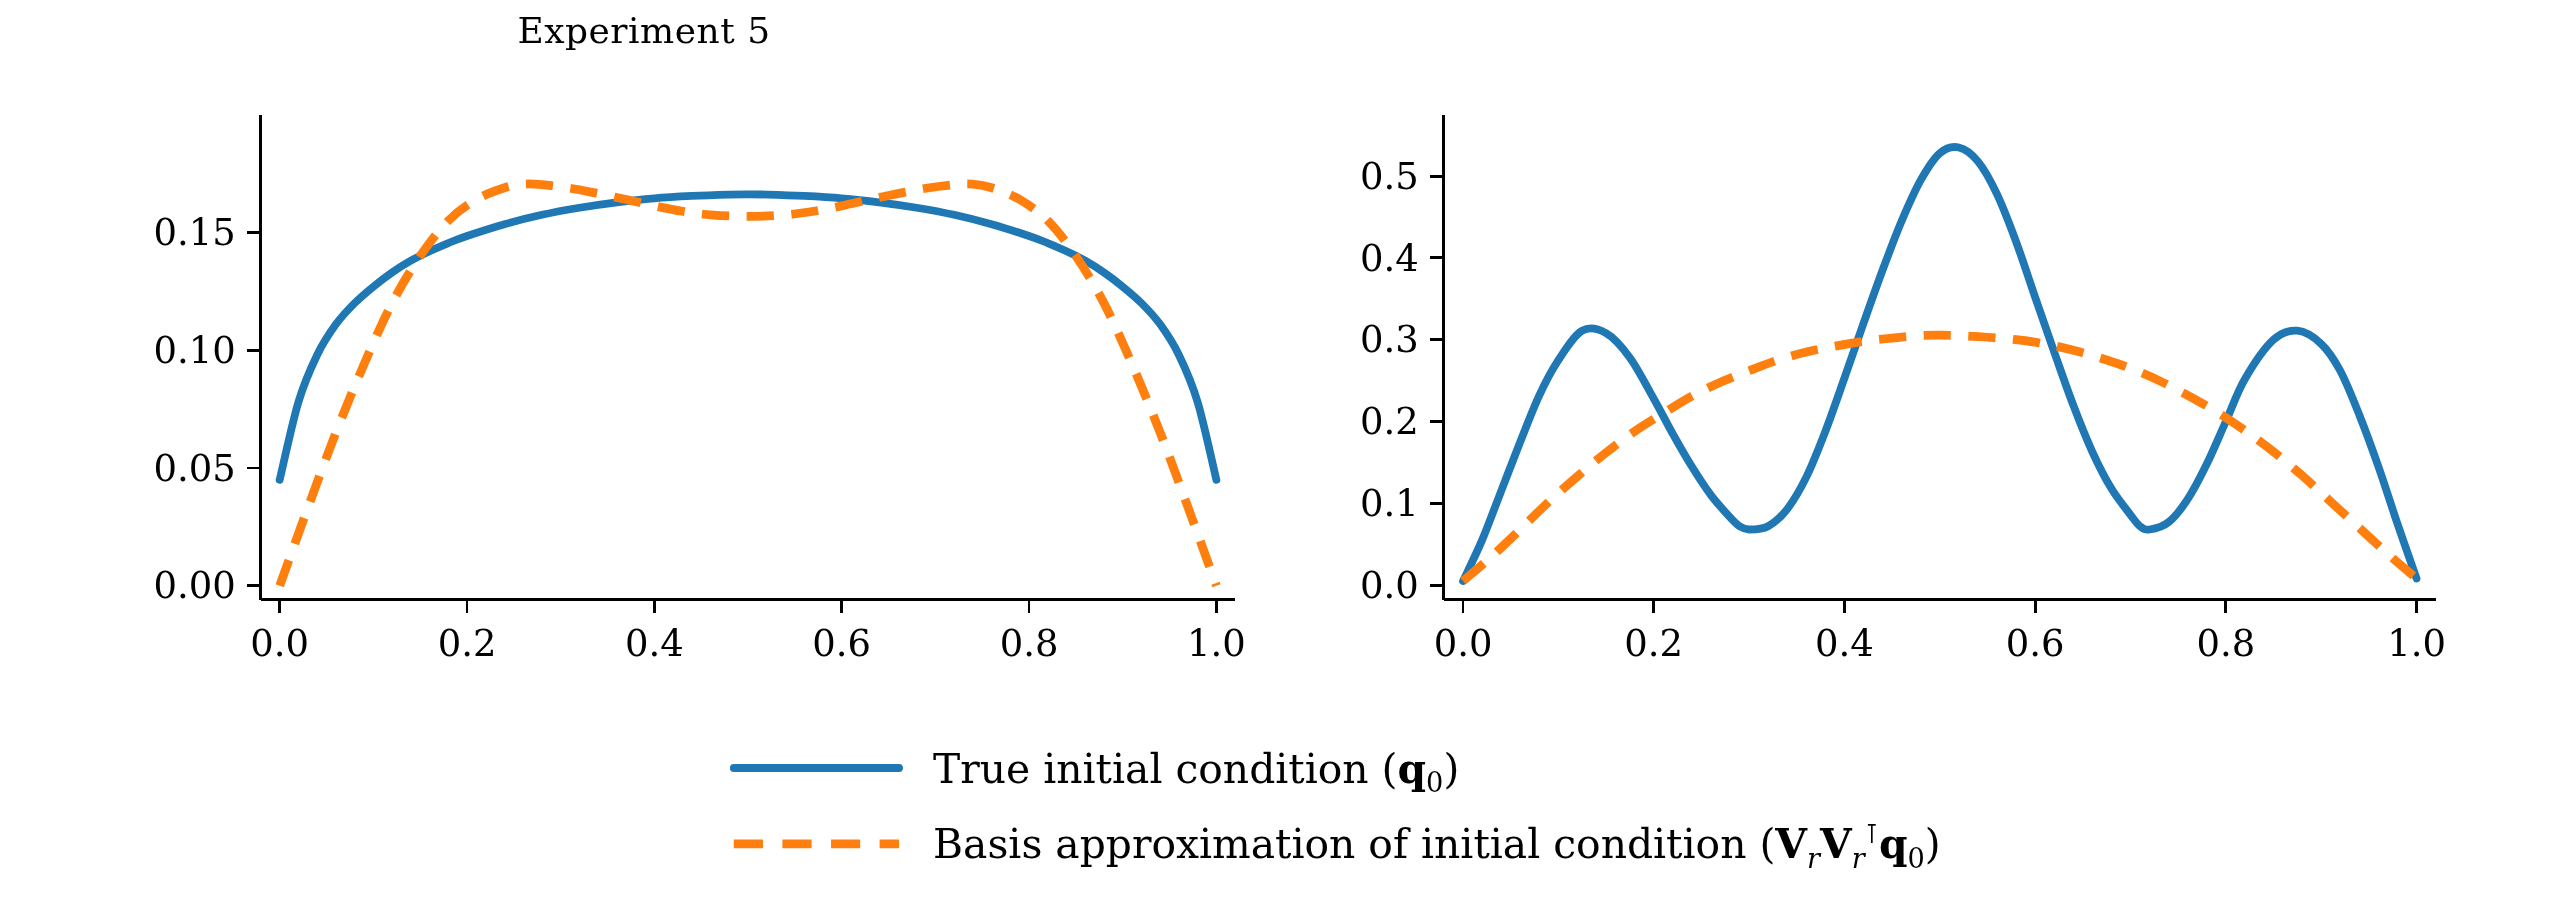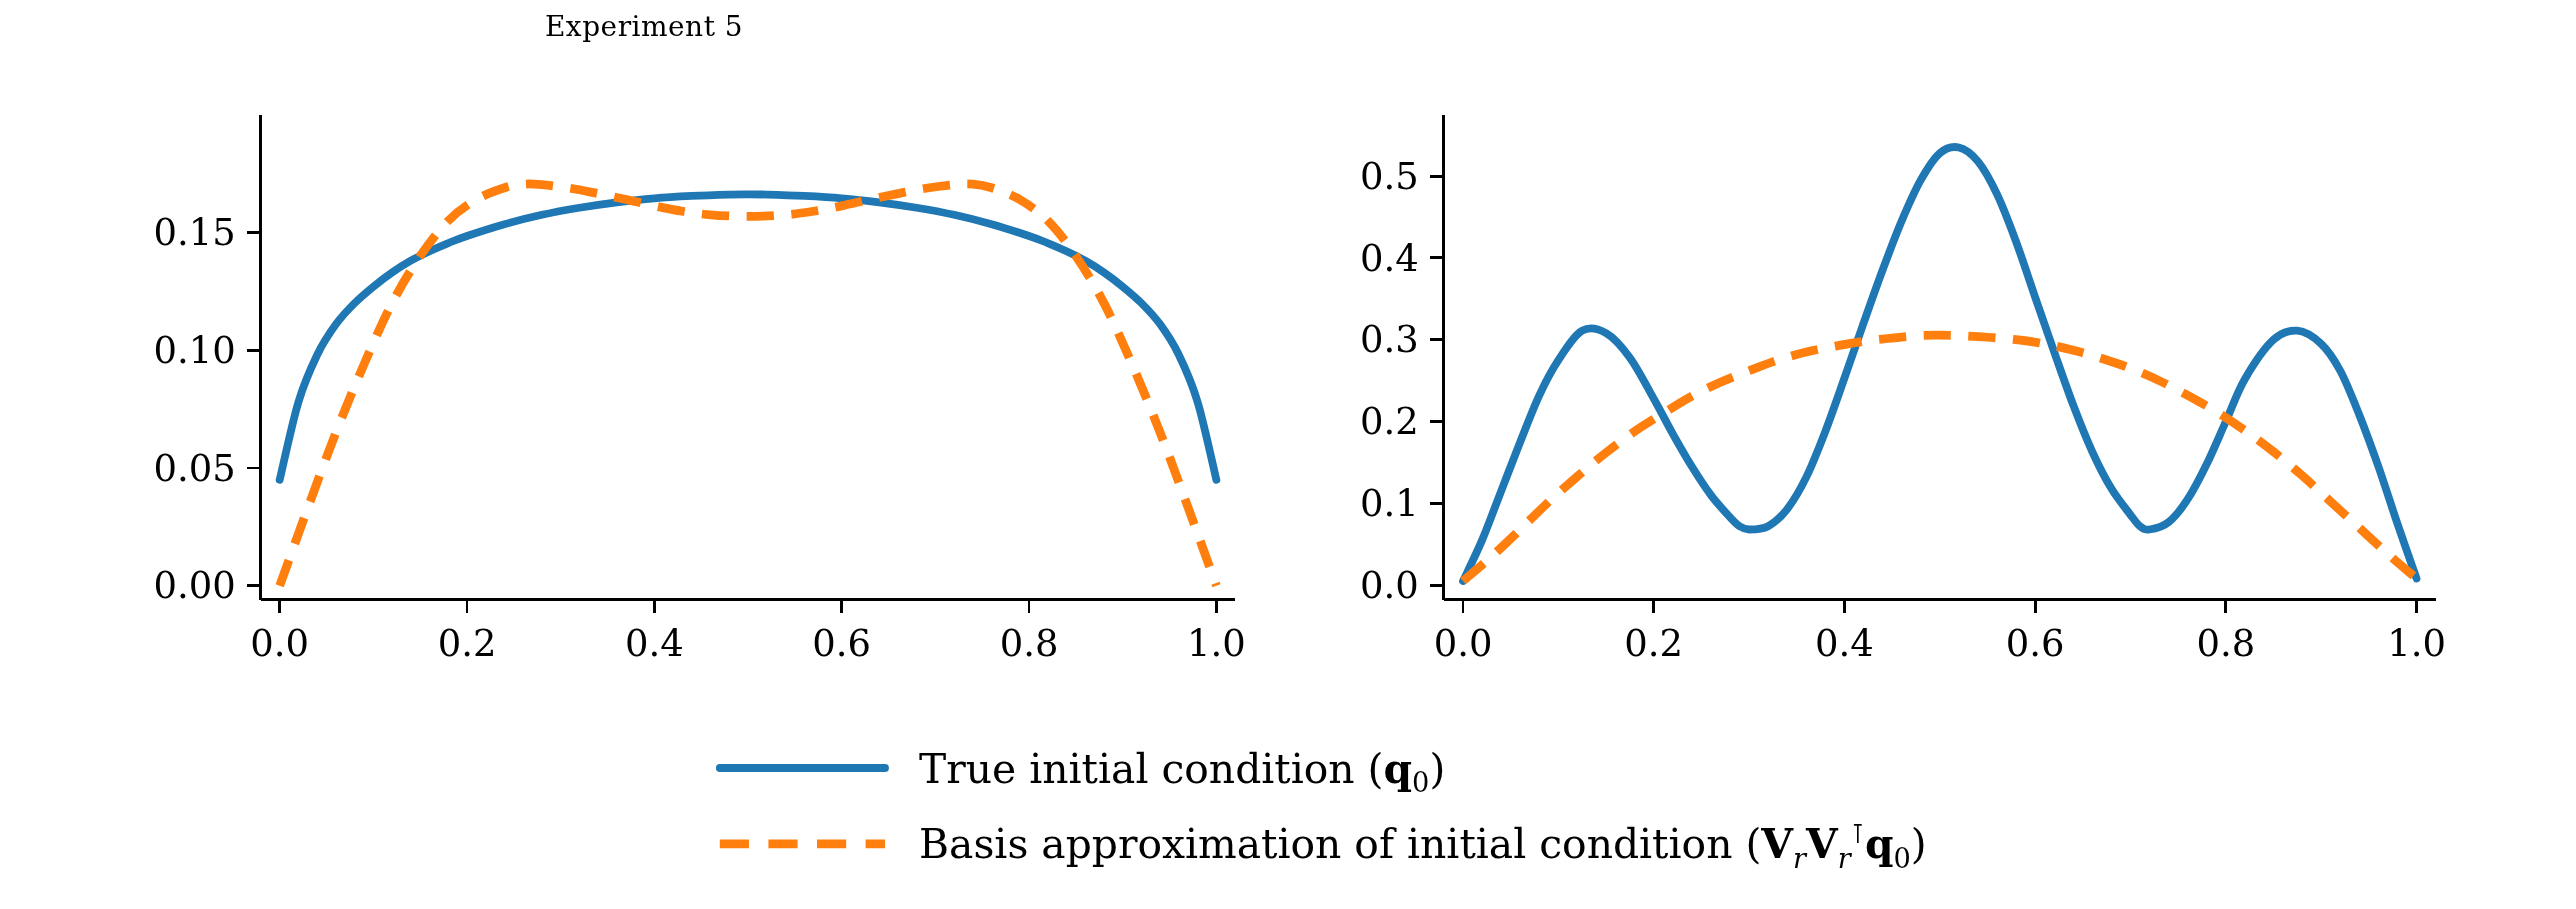--- a/index.html
+++ b/index.html
@@ -33,33 +33,33 @@
     position: relative;
     width: 1288px;
     height: 700px;
   }
   .panel-title {
     position: absolute;
     top: 9.7px;
     left: 0;
     width: 100%;
     text-align: center;
-    font-size: 28px;
+    font-size: 36px;
     font-family: "DejaVu Serif", "Liberation Serif", serif;
     color: #000000;
     letter-spacing: 0.5px;
   }
   .plot-svg {
     position: absolute;
     left: 0;
     top: 0;
   }
   .legend {
     position: absolute;
-    left: 0;
+    left: 14px;
     top: 698px;
     width: 2494px;
     height: 209px;
     padding-left: 25px;
   }
   .legend-svg {
     position: absolute;
     left: 0;
     top: 0;
   }

